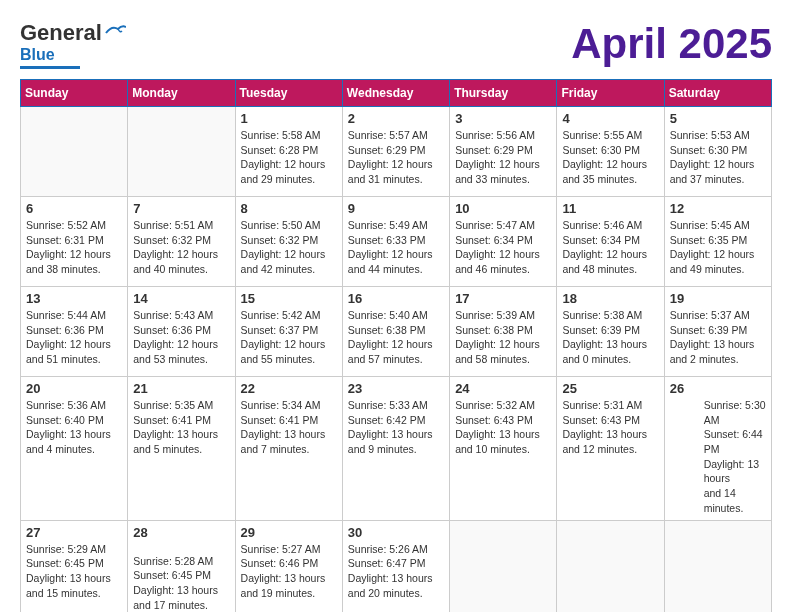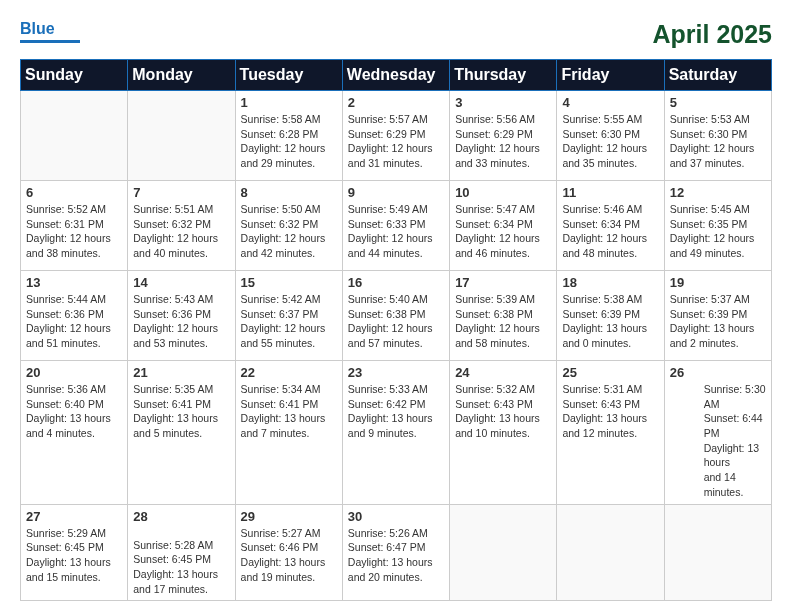--- a/index.html
+++ b/index.html
@@ -28,39 +28,39 @@
     .logo-underline {
       width: 60px;
       height: 3px;
       background: #1a6fba;
       margin-top: 2px;
     }
     .title-block {
       text-align: right;
     }
     .month-title {
-      font-size: 25px;
+      font-size: 42px;
       font-weight: bold;
-      color: #14532d;
+      color: #4c1d95;
     }
     .subtitle {
       font-size: 14px;
       color: #555;
     }
     .calendar {
       width: 100%;
       border-collapse: collapse;
       font-size: 11px;
     }
     .calendar th {
-      background: #0f172a;
+      background: #be185d;
       color: #fff;
       padding: 6px 4px;
       text-align: left;
-      font-size: 16px;
+      font-size: 12px;
       font-weight: bold;
       border: 1px solid #1a6fba;
     }
     .calendar td {
       border: 1px solid #ccc;
       vertical-align: top;
       padding: 4px 5px;
       width: 107px;
       height: 90px;
       background: #fff;
@@ -79,20 +79,27 @@
       color: #333;
       font-size: 10.5px;
       line-height: 1.4;
     }
   </style>
 </head>
 <body>
 
 <div class="header">
   <div class="logo">
+    <div class="logo-line">
+      <span style="font-size:22px;font-weight:bold;color:#333;">General</span>
+      <svg width="22" height="16" viewBox="0 0 22 16" style="margin-left:2px;margin-top:-4px;">
+        <path d="M2 10 Q8 2 14 6 Q18 2 22 4" stroke="#1a6fba" stroke-width="2" fill="none"></path>
+        <path d="M14 6 Q16 10 18 8" stroke="#1a6fba" stroke-width="1.5" fill="none"></path>
+      </svg>
+    </div>
     <div style="display:flex;align-items:center;">
       <span style="font-size:16px;font-weight:bold;color:#1a6fba;margin-right:4px;">Blue</span>
     </div>
     <div class="logo-underline"></div>
   </div>
   <div class="title-block">
     <div class="month-title">April 2025</div>
   </div>
 </div>
 

